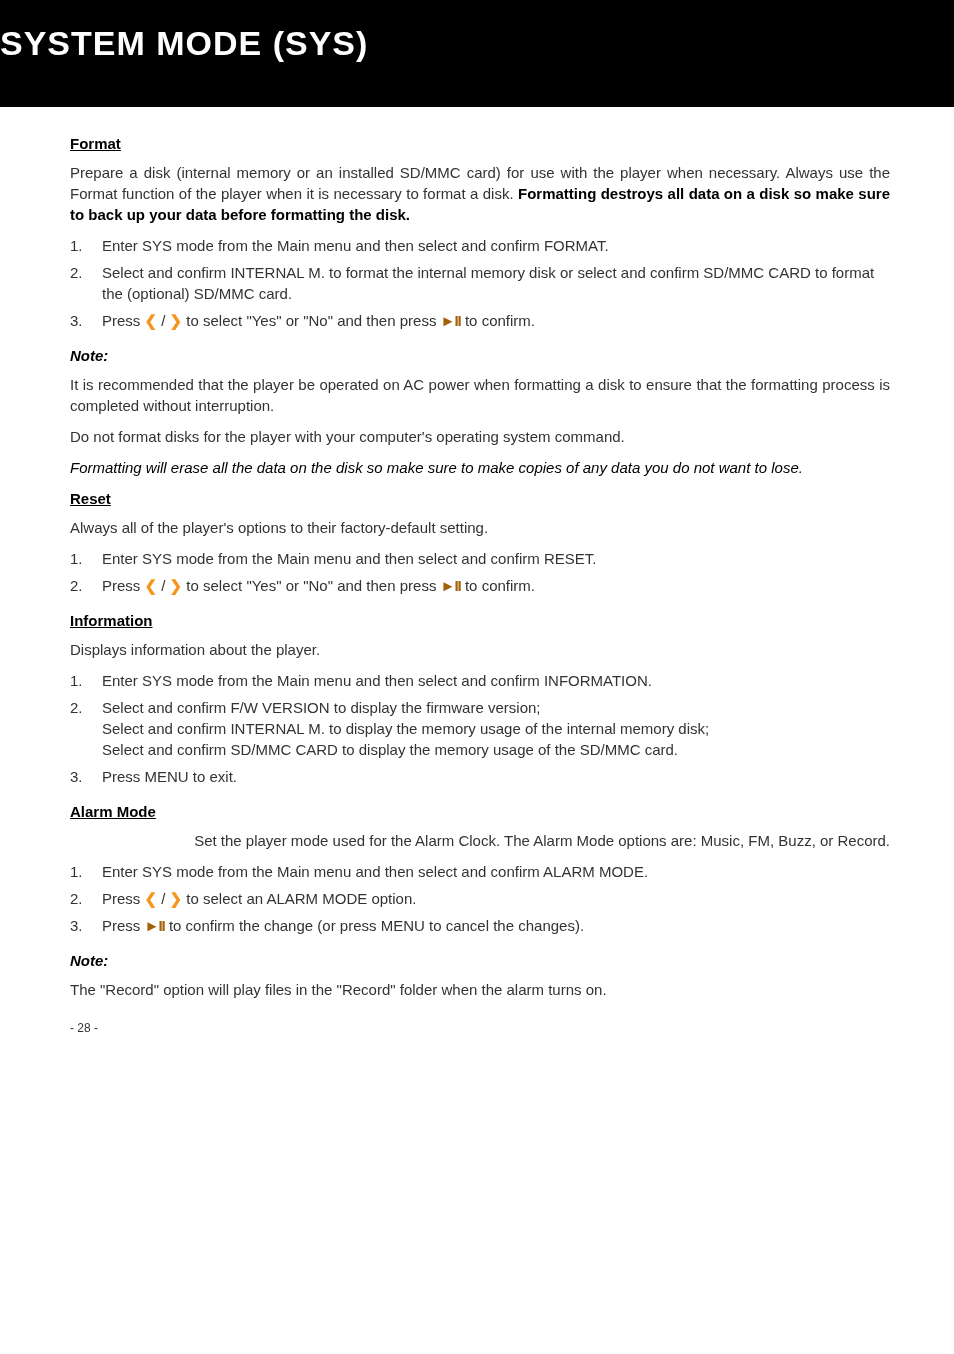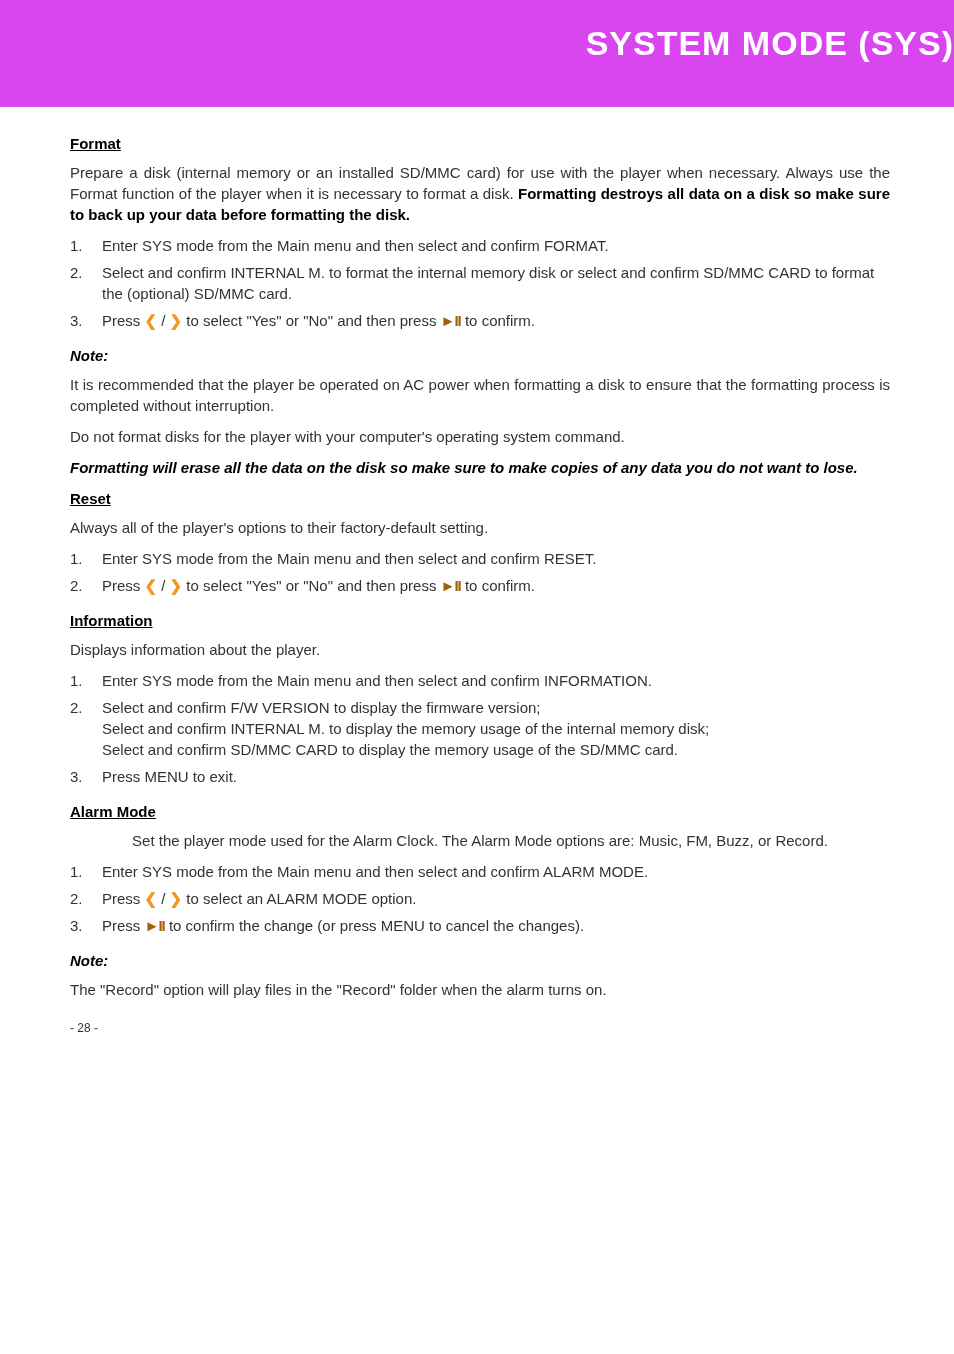--- a/index.html
+++ b/index.html
@@ -4,23 +4,23 @@
 <style>
   * { margin: 0; padding: 0; box-sizing: border-box; }
   body {
     font-family: Arial, Helvetica, sans-serif;
     background: #fff;
     color: #000;
     width: 954px;
     margin: 0 auto;
   }
   .header {
-    background: #d946ef;
+    background: #000000;
     color: #fff;
-    text-align: right;
+    text-align: left;
     padding: 24px 0 44px 0;
   }
   .header h1 {
     font-size: 34px;
     font-weight: bold;
     letter-spacing: 1px;
     font-family: "Century Gothic", "Arial", sans-serif;
   }
   .content {
     padding: 26px 64px 20px 70px;
@@ -59,21 +59,21 @@
     font-weight: bold;
     color: #000;
     margin-bottom: 8px;
   }
   .note-text {
     color: #333;
     margin-bottom: 10px;
   }
   .note-strong {
     font-style: italic;
-    font-weight: bold;
+    font-weight: normal;
     color: #000;
   }
   .footer {
     text-align: left;
     font-size: 12px;
     color: #333;
     margin-top: 20px;
   }
   .orange { color: #f7941d; font-weight: bold; }
   .playpause {
@@ -145,21 +145,21 @@
 Select and confirm INTERNAL M. to display the memory usage of the internal memory disk;
 Select and confirm SD/MMC CARD to display the memory usage of the SD/MMC card.</span>
     </li>
     <li>
       <span class="num">3.</span>
       <span class="body">Press MENU to exit.</span>
     </li>
   </ol>
 
   <h3 class="section-title">Alarm Mode</h3>
-  <p style="text-align:center;">Set the player mode used for the Alarm Clock. The Alarm Mode options are: Music, FM, Buzz, or Record.</p>
+  <p style="text-align:right;">Set the player mode used for the Alarm Clock. The Alarm Mode options are: Music, FM, Buzz, or Record.</p>
   <ol>
     <li>
       <span class="num">1.</span>
       <span class="body">Enter SYS mode from the Main menu and then select and confirm ALARM MODE.</span>
     </li>
     <li>
       <span class="num">2.</span>
       <span class="body">
         <span>Press </span><span class="orange">❮</span><span> / </span><span class="orange">❯</span><span> to select an ALARM MODE option.</span>
       </span>

